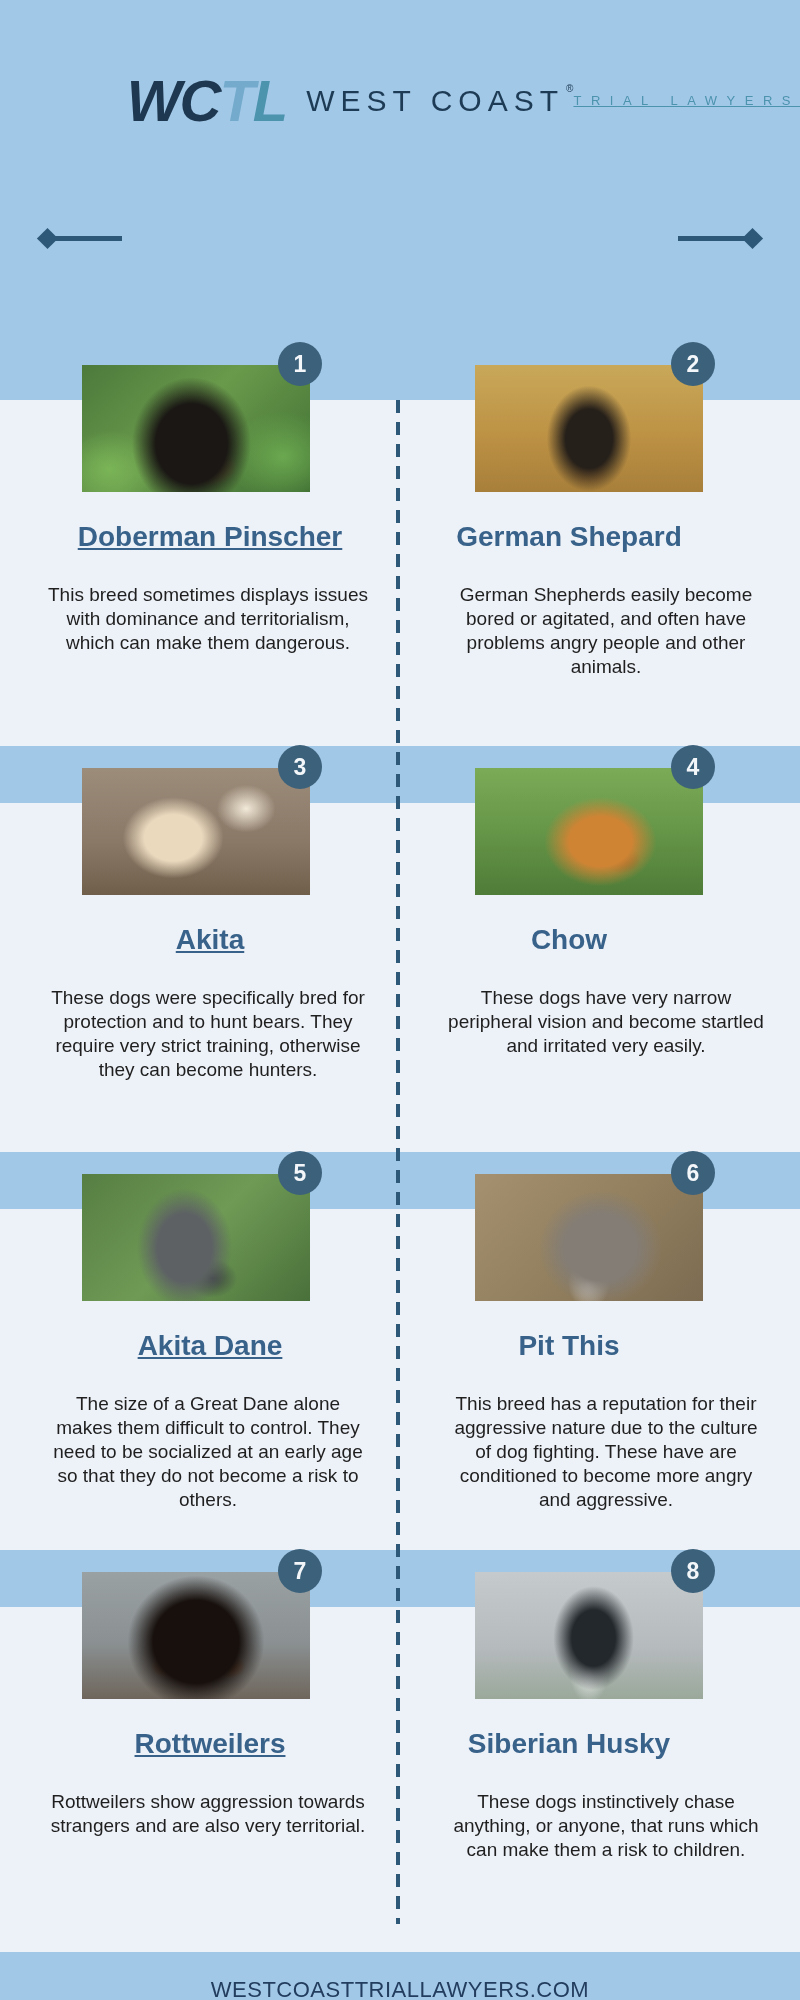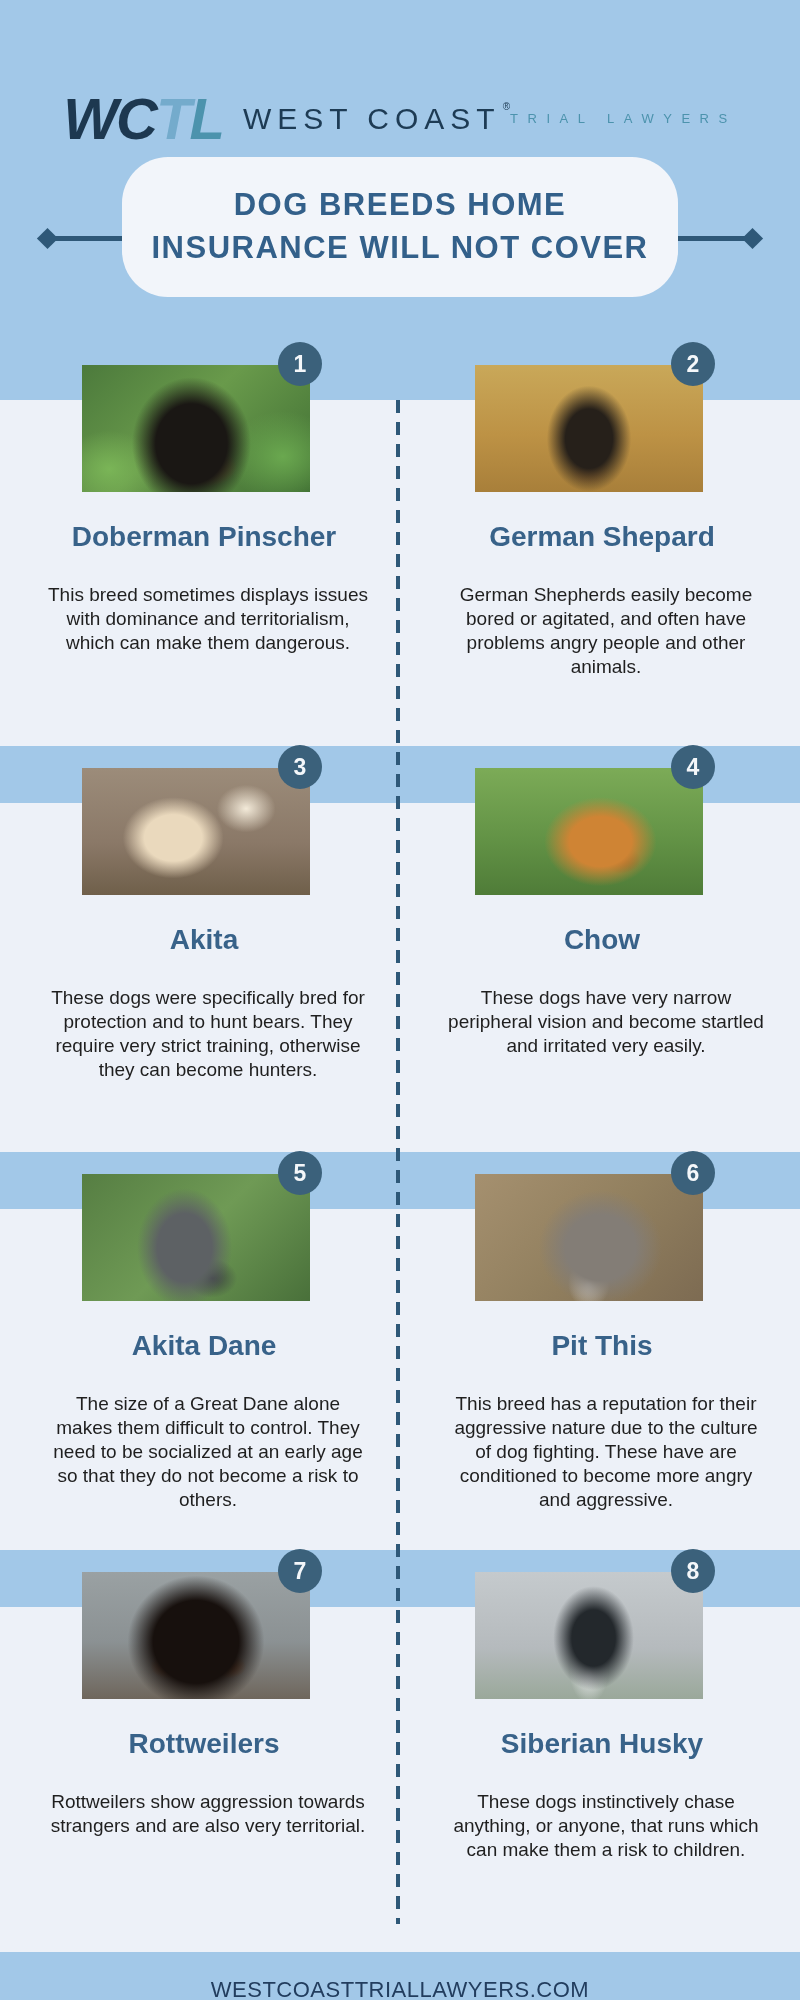--- a/index.html
+++ b/index.html
@@ -8,29 +8,29 @@
     width:800px;height:2000px;
     margin:0 auto;
     background:#edf1f8;
     font-family:"Liberation Sans", sans-serif;
     overflow:hidden;
   }
   
   .header-band{position:absolute;top:0;left:0;width:100%;height:400px;background:#a2c8e8;}
   .band{position:absolute;top:0;left:0;width:100%;height:57px;background:#a2c8e8;}
 
-  .logo{position:absolute;top:90px;left:0;width:100%;display:flex;justify-content:center;align-items:center;gap:20px;}
+  .logo{position:absolute;top:72px;left:0;width:100%;display:flex;justify-content:flex-end;align-items:center;gap:20px;}
   .monogram{font-size:58px;font-weight:800;font-style:italic;letter-spacing:-2px;line-height:1;}
   .mono-dark{color:#1d3850;}
   .mono-light{color:#74abcc;}
   .mono-teal{color:#4c93ad;}
   .wordmark{display:flex;flex-direction:row;align-items:flex-start;line-height:1;}
   .wordmark-top{font-size:30px;letter-spacing:6px;color:#1d3b54;font-weight:500;display:flex;align-items:flex-start;}
   .wordmark-top sup{font-size:10px;letter-spacing:0;margin-left:2px;position:relative;top:-2px;}
-  .wordmark-bottom{font-size:13px;letter-spacing:9.5px;color:#4c93ad;margin-top:8px;font-weight:500;}
+  .wordmark-bottom{font-size:13px;letter-spacing:9.5px;color:#4c93ad;margin-top:8px;font-weight:500;text-decoration:underline;}
 
   .banner{
     position:absolute;left:122px;top:157px;width:556px;height:140px;
     background:#f2f5fa;border-radius:46px;
     display:flex;align-items:center;justify-content:center;text-align:center;
     z-index:2;
   }
   .banner h1{
     margin:0;font-size:31px;line-height:1.38;font-weight:800;
     letter-spacing:1.5px;color:#33608a;
@@ -67,22 +67,22 @@
     position:absolute;right:-12px;top:-23px;width:44px;height:44px;border-radius:50%;
     background:#3b617b;color:#f4f7fa;font-size:23px;font-weight:700;
     display:flex;align-items:center;justify-content:center;
   }
 
   .breed-name{
     position:absolute;top:178px;width:332px;margin:0;
     text-align:center;font-size:28px;font-weight:800;color:#386289;
     z-index:4;
   }
-  .card-left .breed-name{left:38px;}
-  .card-right .breed-name{left:436px;}
+  .card-left .breed-name{left:44px;text-decoration:underline;}
+  .card-right .breed-name{left:403px;}
 
   .breed-desc{
     position:absolute;top:228px;width:322px;margin:12px;
     text-align:center;font-size:19px;line-height:24px;color:#1f1f1f;
     z-index:4;
   }
   .card-left .breed-desc{left:35px;}
   .card-right .breed-desc{left:433px;}
 
   
@@ -142,23 +142,20 @@
       <div class="wordmark-top">
           <span>WEST COAST</span>
           <sup>®</sup>
         </div>
       <div class="wordmark-bottom">TRIAL LAWYERS</div>
     </div>
   </div>
 
   <div class="decor-diamond left"></div>
   <div class="decor-line left"></div>
-  <div class="banner">
-    <h1><span>DOG BREEDS HOME</span><br><span>INSURANCE WILL NOT COVER</span></h1>
-  </div>
   <div class="decor-line right"></div>
   <div class="decor-diamond right"></div>
 
   <div class="divider"></div>
 
   <div class="row row1">
     <div class="card-left">
       <div class="photo photo-1" title="Black and tan Doberman Pinscher head against green foliage">
         <div class="badge">1</div>
       </div>

